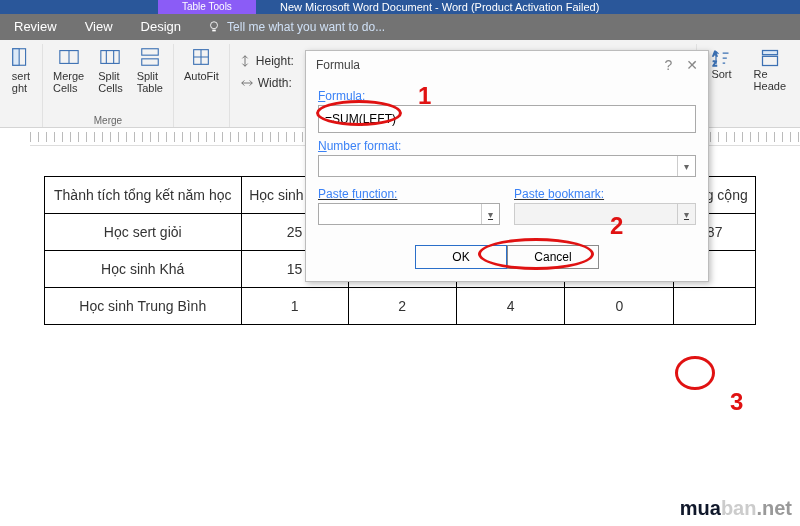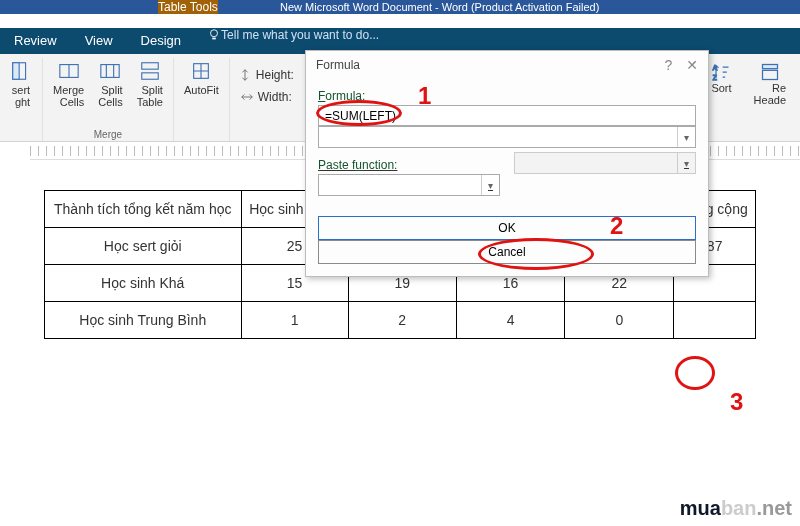--- a/index.html
+++ b/index.html
@@ -19,45 +19,45 @@
     background: #2a579a;
     color: #fff;
     font-size: 11px;
     padding-left: 170px;
     line-height: 14px;
     white-space: nowrap;
   }
   .titlebar .tools {
     position: absolute;
     left: 158px; top: 0;
-    background: #a16207;
-    padding: 0 0;
+    background: #8b5cf6;
+    padding: 0 24px;
     height: 14px;
-    font-size: 12px;
+    font-size: 10px;
   }
   .tabs {
     display: flex;
-    background: #0c4a6e;
+    background: #737373;
     height: 26px;
-    align-items: flex-start;
-    margin-top: 14px;
+    align-items: center;
   }
   .tab {
     color: #fff;
     padding: 0 14px;
     line-height: 26px;
     font-size: 13px;
     cursor: pointer;
   }
   .tab.active { background: #f3f3f3; color: #2a579a; }
   .tell-me {
     flex: 1;
     display: flex;
     align-items: center;
     color: #cfe0f5;
+    gap: 6px;
     padding-left: 12px;
   }
   .tell-me svg { width: 14px; height: 14px; }
   .ribbon {
     display: flex;
     background: #f3f3f3;
     border-bottom: 1px solid #d4d4d4;
     height: 88px;
     padding: 4px 0 0;
   }
@@ -72,21 +72,21 @@
   .group-row { display: flex; gap: 6px; }
   .btn {
     display: flex;
     flex-direction: column;
     align-items: center;
     padding: 2px 4px;
     gap: 2px;
     cursor: pointer;
   }
   .btn svg { width: 22px; height: 22px; stroke: #3b70b3; fill: none; stroke-width: 1.2; }
-  .btn-lbl { font-size: 11px; text-align: right; line-height: 12px; min-height: 24px; }
+  .btn-lbl { font-size: 11px; text-align: left; line-height: 12px; min-height: 24px; }
   .grp-name {
     font-size: 10px;
     color: #666;
     position: absolute;
     bottom: 1px;
     left: 0; right: 0;
     text-align: center;
   }
   .size-group { padding: 6px 8px 0; font-size: 12px; }
   .size-row { display: flex; align-items: center; gap: 4px; height: 22px; }
@@ -142,50 +142,49 @@
   }
   .dlg-title {
     display: flex;
     justify-content: space-between;
     align-items: center;
     padding: 6px 10px;
     color: #444;
   }
   .dlg-title-r { display: flex; gap: 14px; color: #888; font-size: 14px; }
   .dlg-body { padding: 4px 12px 12px; }
-  .dlg-lbl { display: block; margin: 6px 0 2px; color: #14532d; }
+  .dlg-lbl { display: block; margin: 6px 0 2px; color: #3b82f6; }
   .dlg-lbl u { text-decoration: underline; }
   .dlg-input {
     width: 100%;
     border: 1px solid #aaa;
     background: #fff;
-    height: 21px;
+    height: 28px;
     padding: 2px 6px;
     font-size: 12px;
   }
   .dlg-combo-row { display: flex; gap: 14px; margin-top: 4px; }
   .dlg-col { flex: 1; text-decoration: underline; }
   .combo {
     display: flex;
     border: 1px solid #aaa;
     height: 22px;
     background: #fff;
   }
   .combo.disabled { background: #f3f3f3; color: #aaa; border-color: #ccc; }
   .combo-val { flex: 1; padding: 2px 6px; }
   .combo-arr {
     width: 18px; border-left: 1px solid #ccc;
     display: flex; align-items: center; justify-content: center;
     color: #666; font-size: 10px;
   }
   .dlg-btns {
     display: flex;
-    justify-content: flex-end;
+    justify-content: center;
     padding: 8px 12px 12px;
-    flex-direction: column;
   }
   .dlg-btn {
     min-width: 92px;
     height: 24px;
     border: 1px solid #8a8a8a;
     background: #fdfdfd;
     font-size: 12px;
     cursor: pointer;
   }
   .dlg-btn.primary { border: 1px solid #2a6fc9; }
@@ -368,33 +367,35 @@
   <div class="dlg-title">
     <span>Formula</span>
     <span class="dlg-title-r">
       <span>?</span>
       <span>✕</span>
     </span>
   </div>
   <div class="dlg-body">
     <label class="dlg-lbl"><u>F</u>ormula:</label>
     <input class="dlg-input" value="=SUM(LEFT)" style="">
+    <label class="dlg-lbl"><u>N</u>umber format:</label>
     <div class="combo">
       <div class="combo-val"></div>
       <div class="combo-arr">▾</div>
     </div>
     <div class="dlg-combo-row">
       <div class="dlg-col">
         <label class="dlg-lbl">Paste f<u>u</u>nction:</label>
         <div class="combo">
           <div class="combo-val"></div>
           <div class="combo-arr">▾</div>
         </div>
       </div>
       <div class="dlg-col">
+        <label class="dlg-lbl">Paste <u>b</u>ookmark:</label>
         <div class="combo disabled">
           <div class="combo-val"></div>
           <div class="combo-arr">▾</div>
         </div>
       </div>
     </div>
   </div>
   <div class="dlg-btns">
     <button class="dlg-btn primary">OK</button>
     <button class="dlg-btn">Cancel</button>

